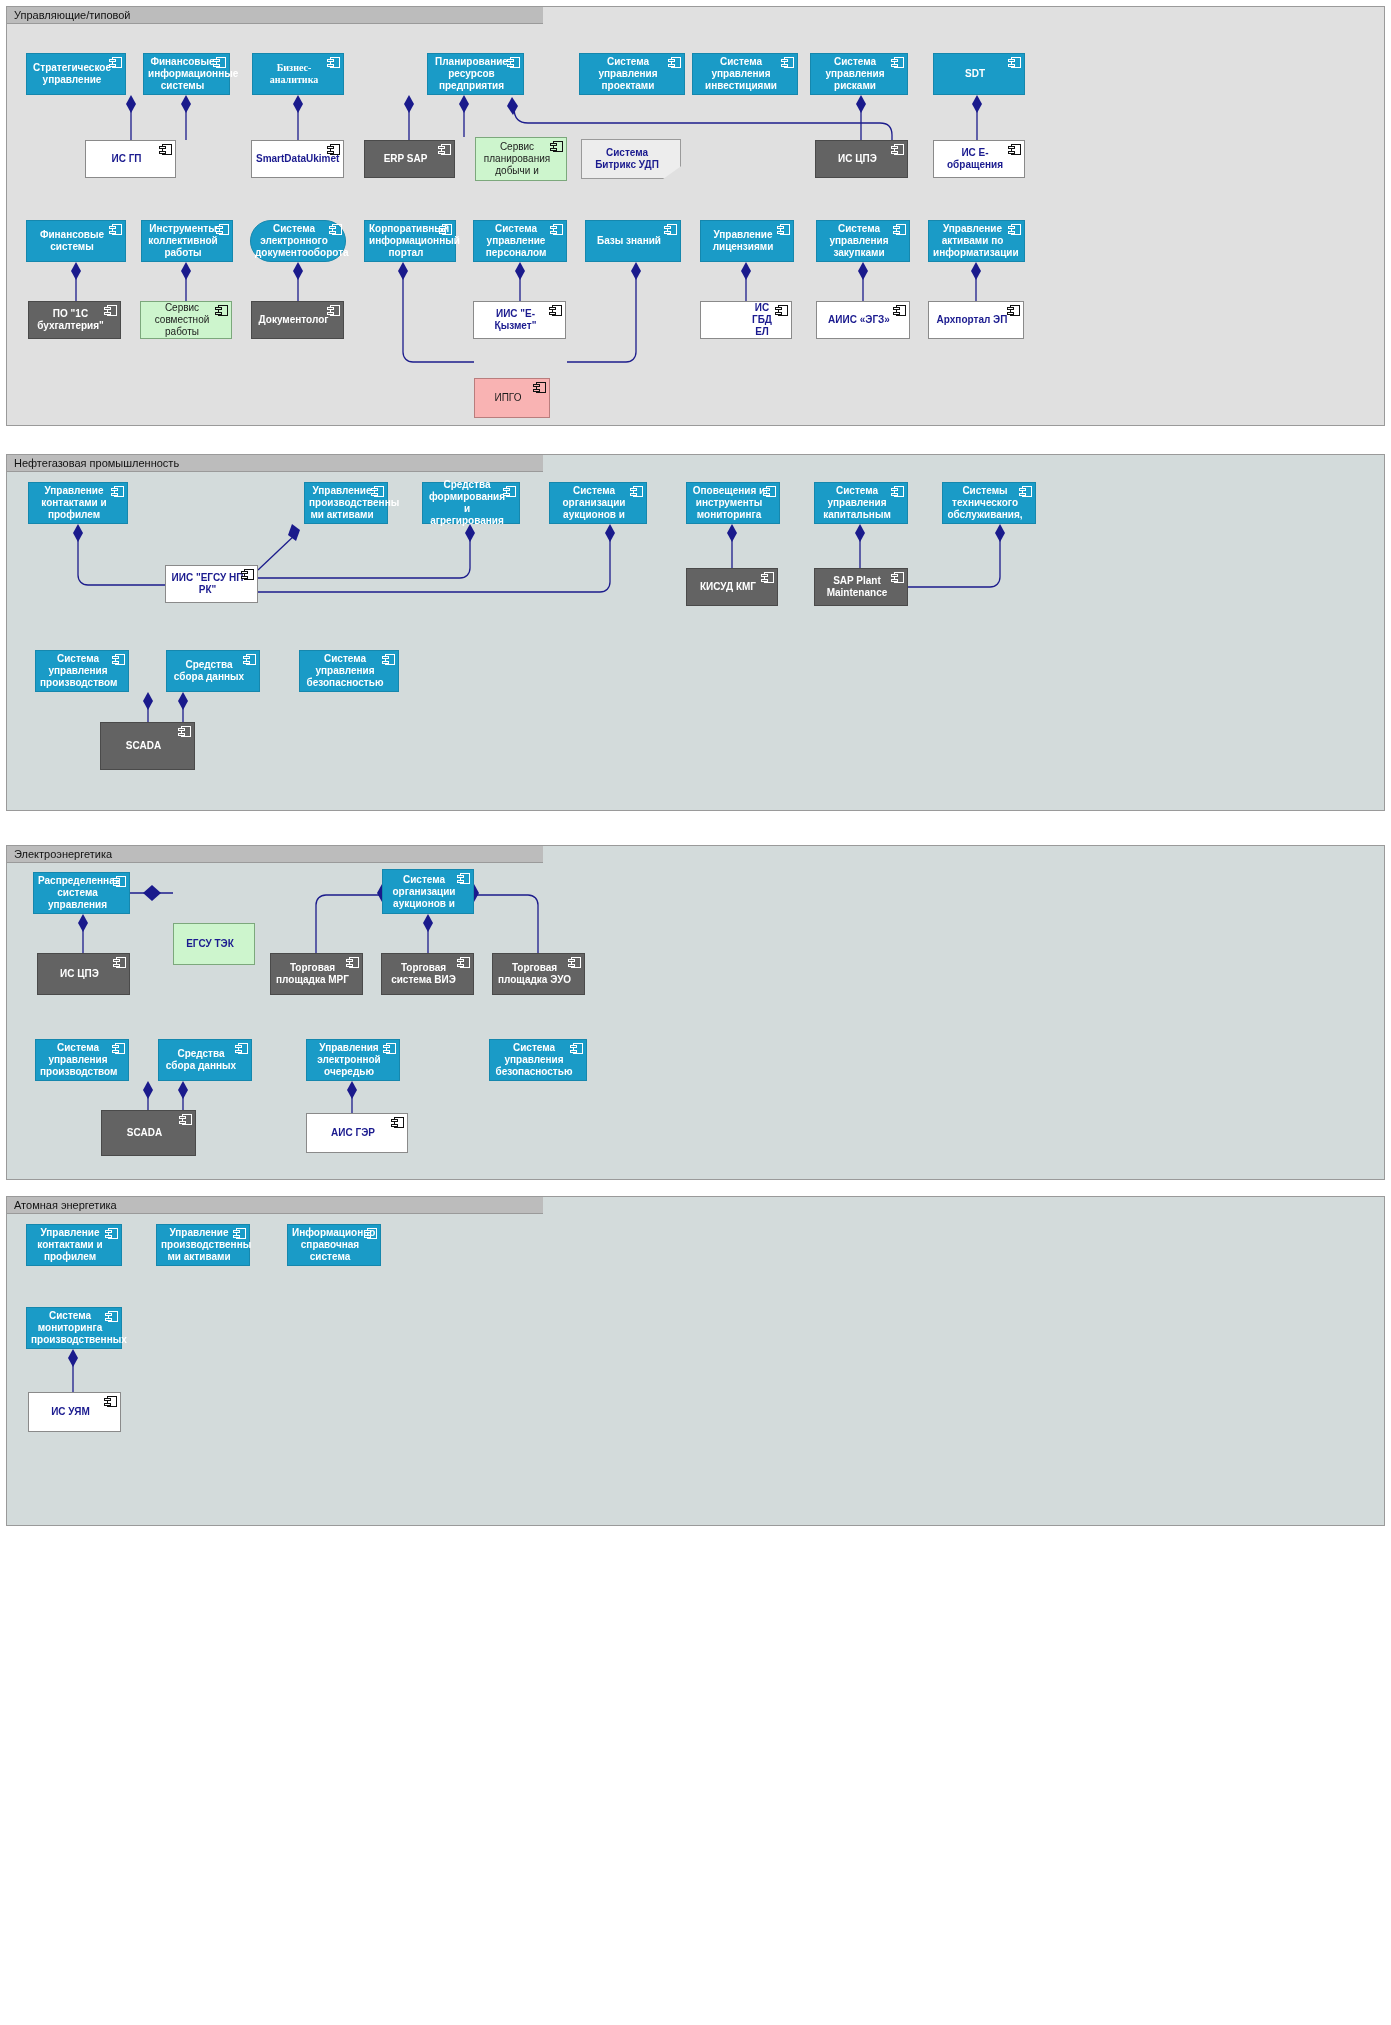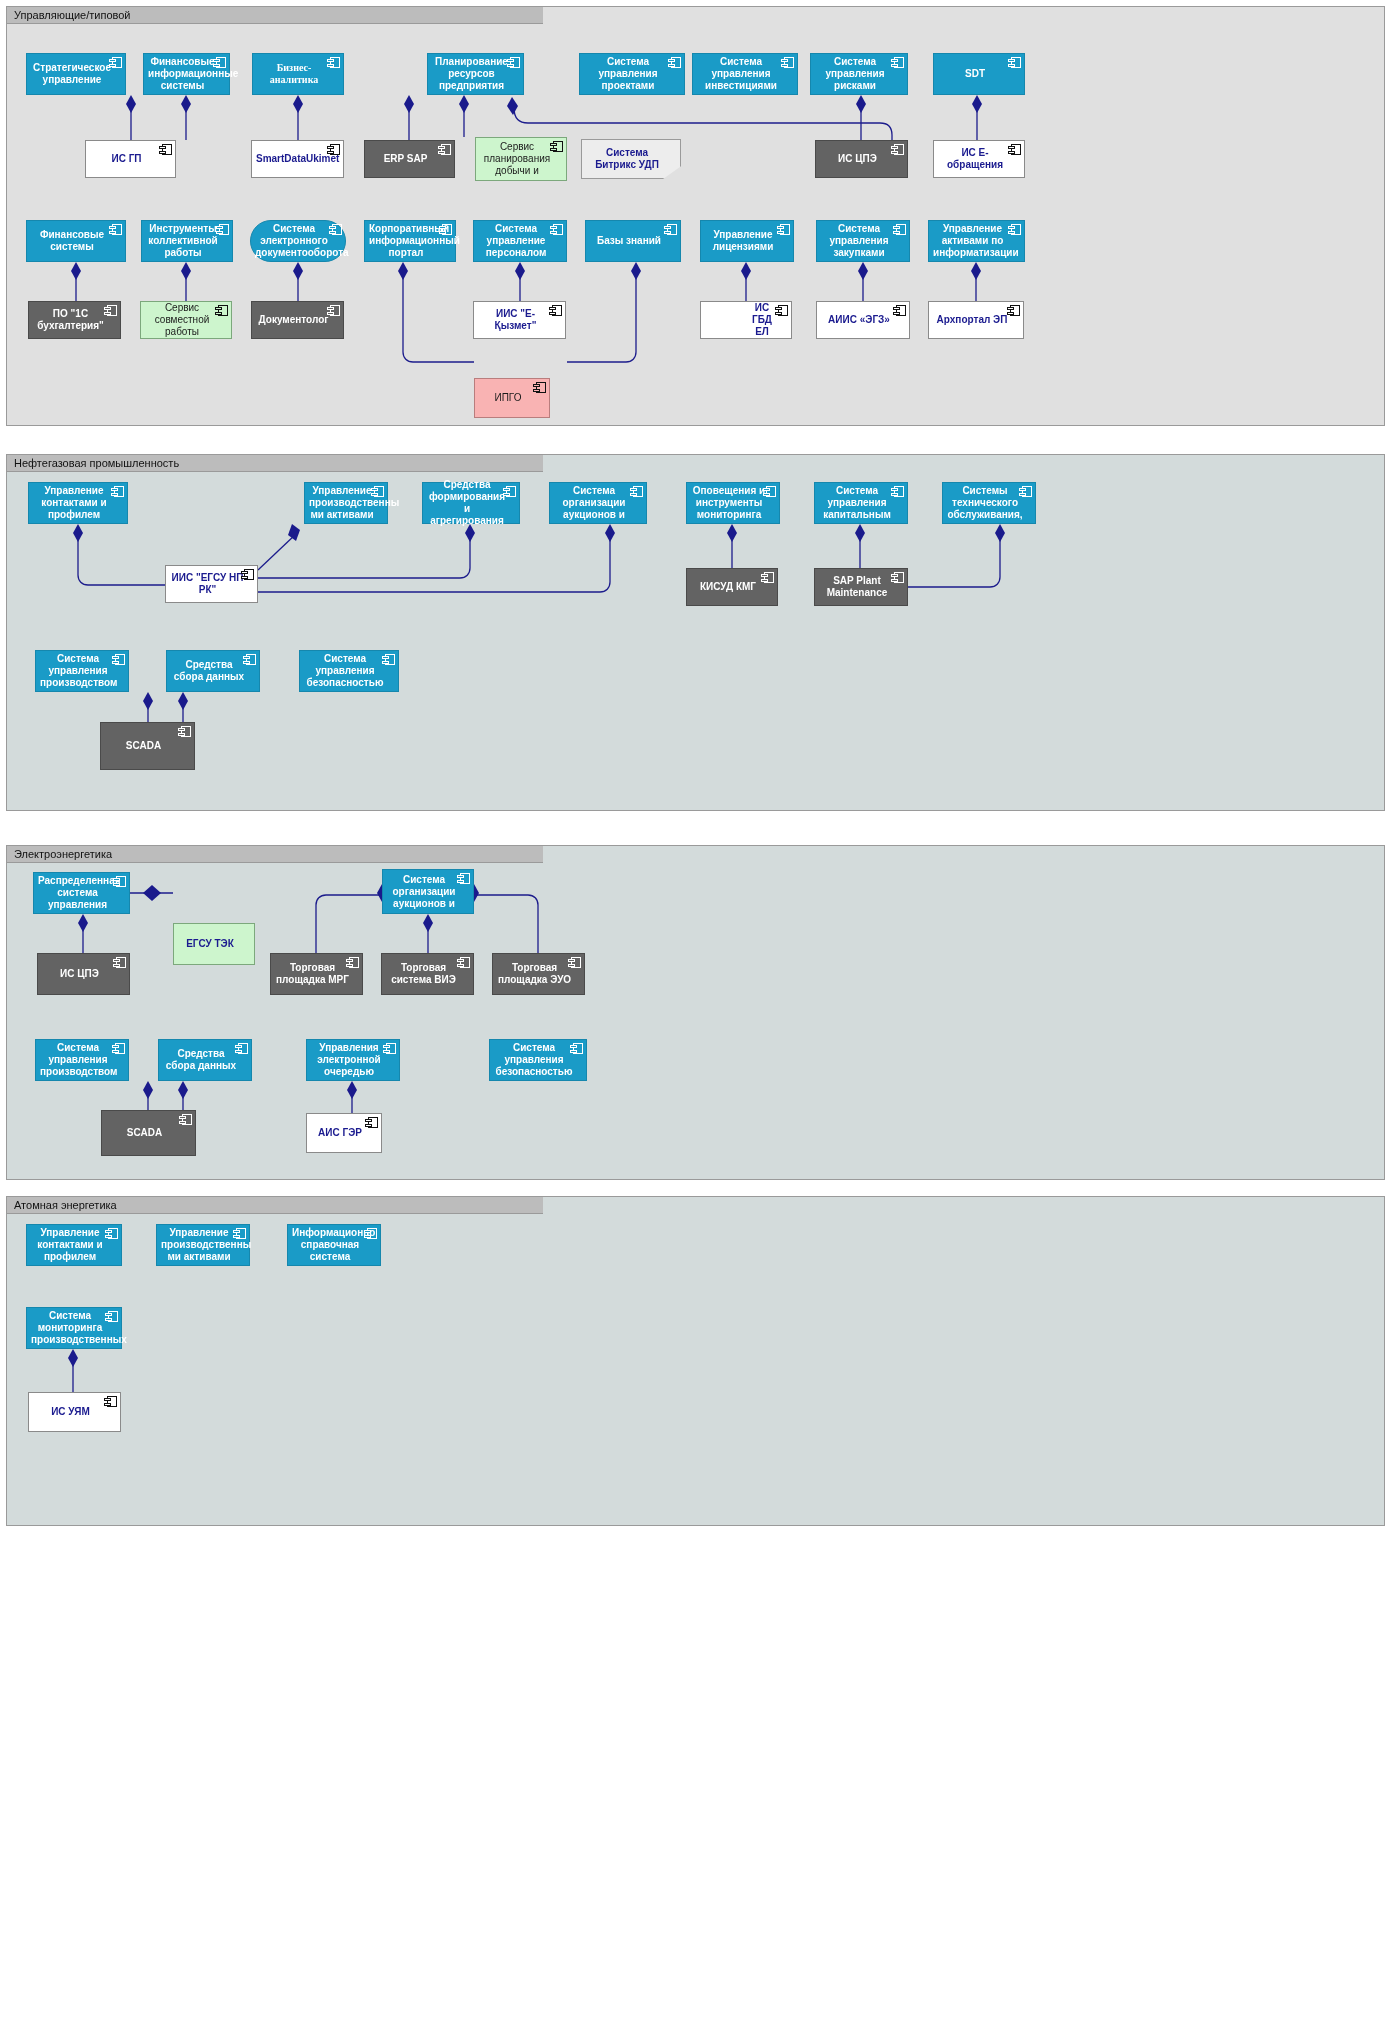--- a/index.html
+++ b/index.html
@@ -524,21 +524,21 @@
       </span>
   </div>
   <div class="cmp gray" style="left:101px;top:1110px;width:95px;height:46px;">
     <span class="lbl">SCADA</span>
     <span class="uml-icon">
         <i class="body"></i>
         <i class="t1"></i>
         <i class="t2"></i>
       </span>
   </div>
-  <div class="cmp white" style="left:306px;top:1113px;width:76px;height:40px;">
+  <div class="cmp white" style="left:306px;top:1113px;width:102px;height:40px;">
     <span class="lbl">АИС ГЭР</span>
     <span class="uml-icon">
         <i class="body"></i>
         <i class="t1"></i>
         <i class="t2"></i>
       </span>
   </div>
 
   <div class="group alt" style="left:6px;top:1196px;width:1379px;height:330px;">
     <div class="group-title" style="width:536px;">Атомная энергетика</div>

